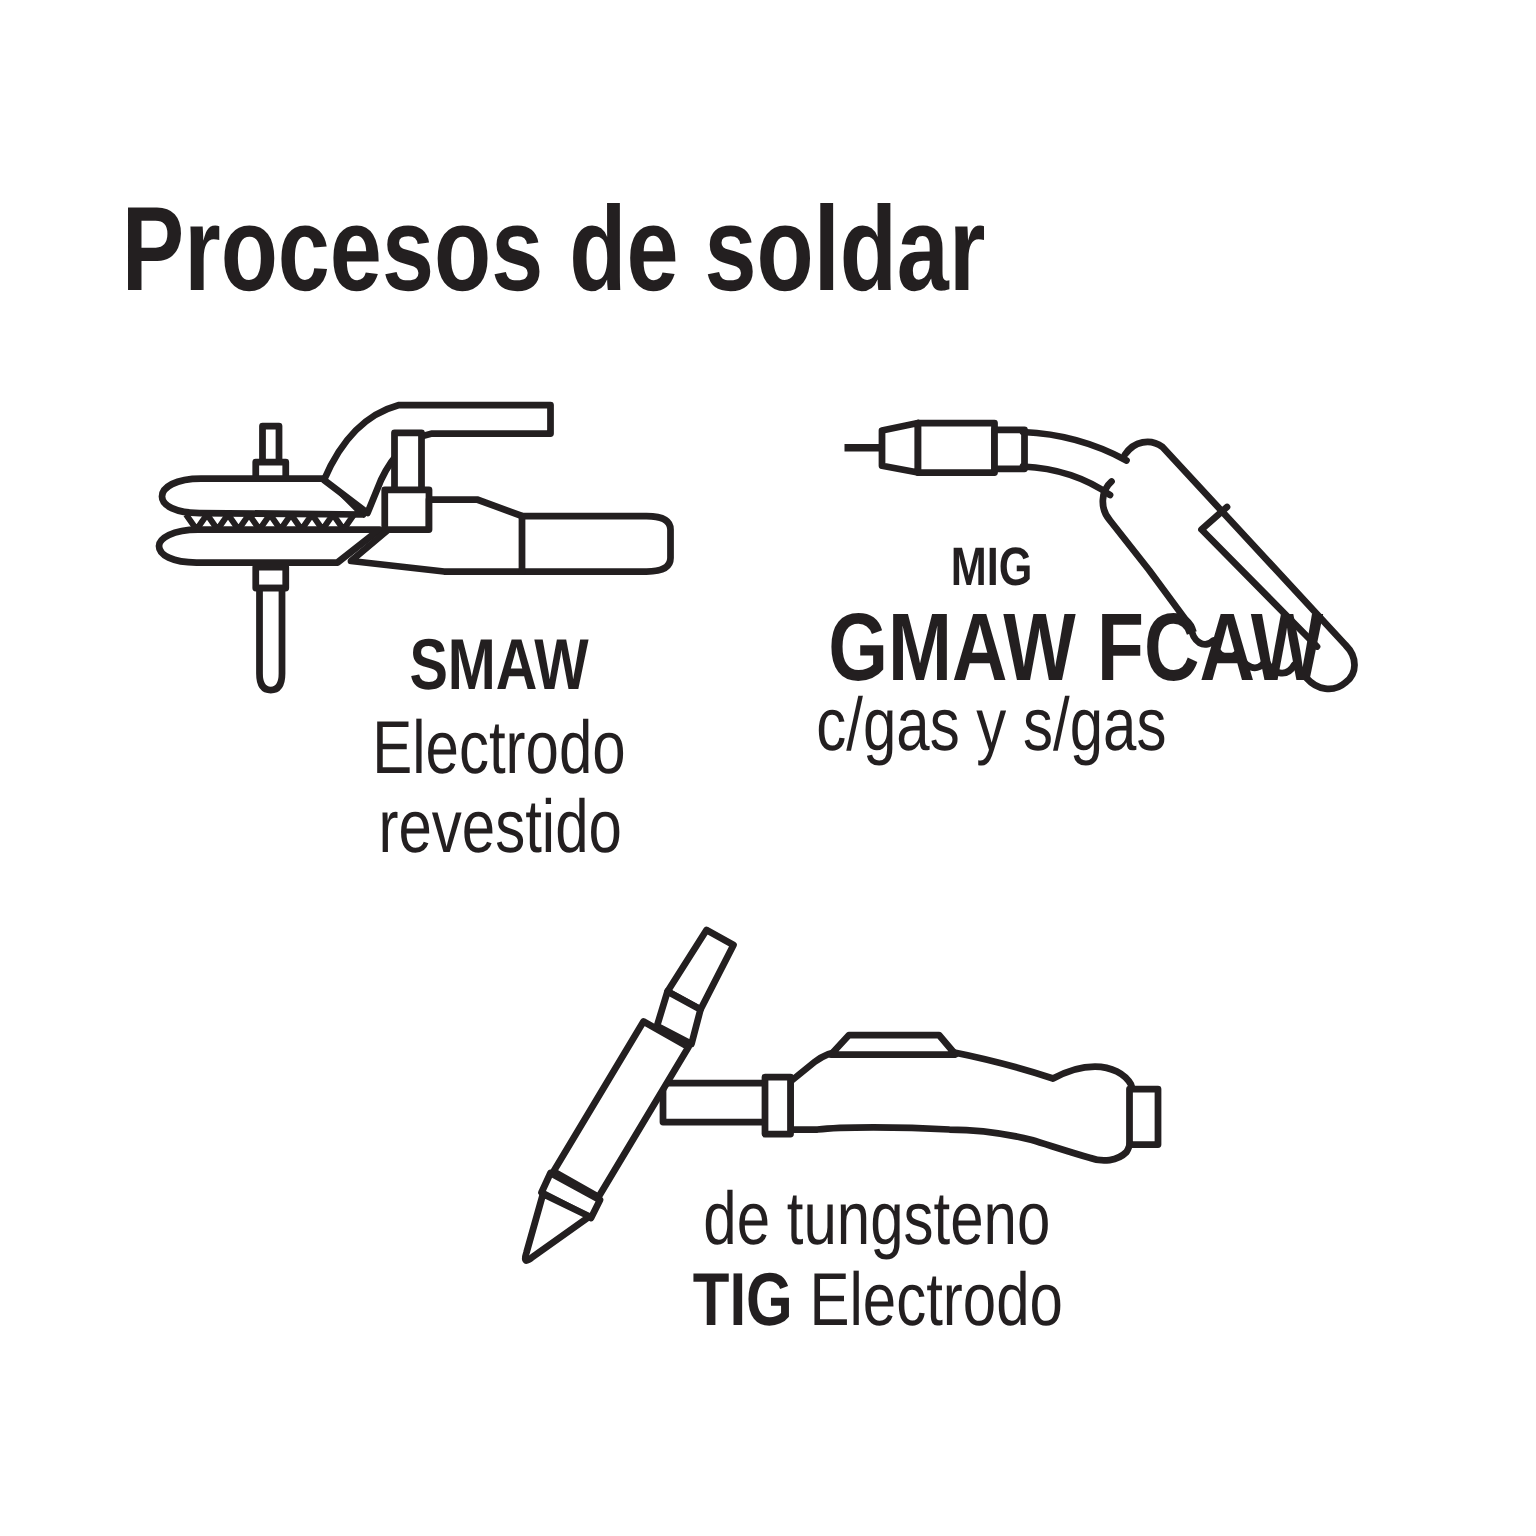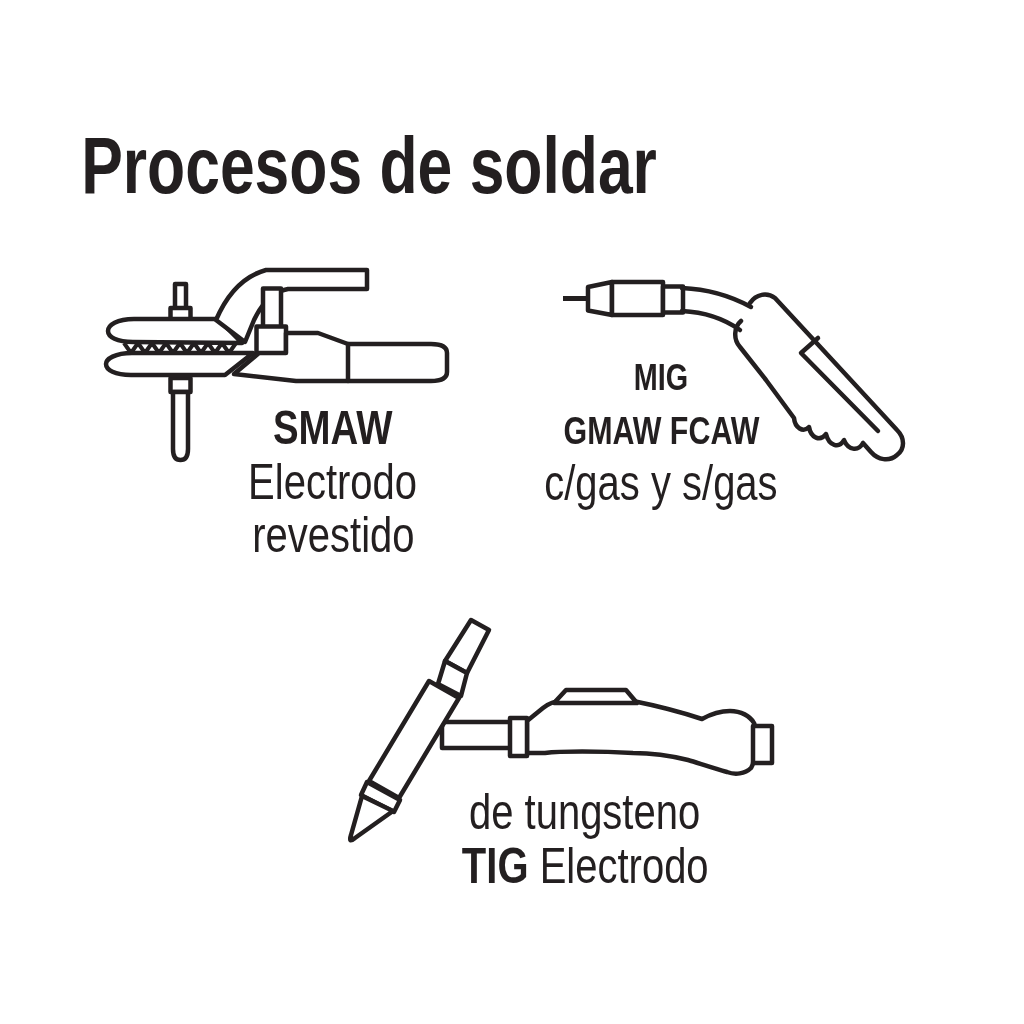--- a/index.html
+++ b/index.html
@@ -15,27 +15,27 @@
   .wire { fill:none; stroke:var(--line); stroke-width:5; stroke-linecap:butt; }
 
   .title { position:absolute; left:0; top:124px; width:1024px; text-align:left;
            font-weight:bold; font-size:80px; line-height:84px; }
   .label-block { position:absolute; text-align:center; }
   .lb-line { display:block; white-space:nowrap; }
   .cond { display:inline-block; transform:scaleX(0.78); transform-origin:50% 50%; white-space:nowrap; }
   .cond80 { display:inline-block; transform:scaleX(0.8); transform-origin:50% 50%; white-space:nowrap; }
   .b { font-weight:bold; }
 
-  .smaw-label { left:183px; top:400px; width:300px; }
+  .smaw-label { left:183px; top:416px; width:300px; }
   .smaw-label .l1 { font-size:48px; line-height:56px; font-weight:bold; }
   .smaw-label .l2, .smaw-label .l3 { font-size:50px; line-height:53px; }
 
   .mig-label { left:511px; top:350px; width:300px; }
   .mig-label .l1 { font-size:36px; line-height:55px; font-weight:bold; }
-  .mig-label .l2 { font-size:38px; line-height:52px; font-weight:bold; }
+  .mig-label .l2 { font-size:64px; line-height:52px; font-weight:bold; }
   .mig-label .l3 { font-size:50px; line-height:52px; }
 
   .tig-label { left:395px; top:786px; width:380px; }
   .tig-label .l1 { font-size:50px; line-height:54px; }
   .tig-label .l2 { font-size:50px; line-height:53px; }
 </style>
 </head>
 <body>
 
 <div class="stage">

